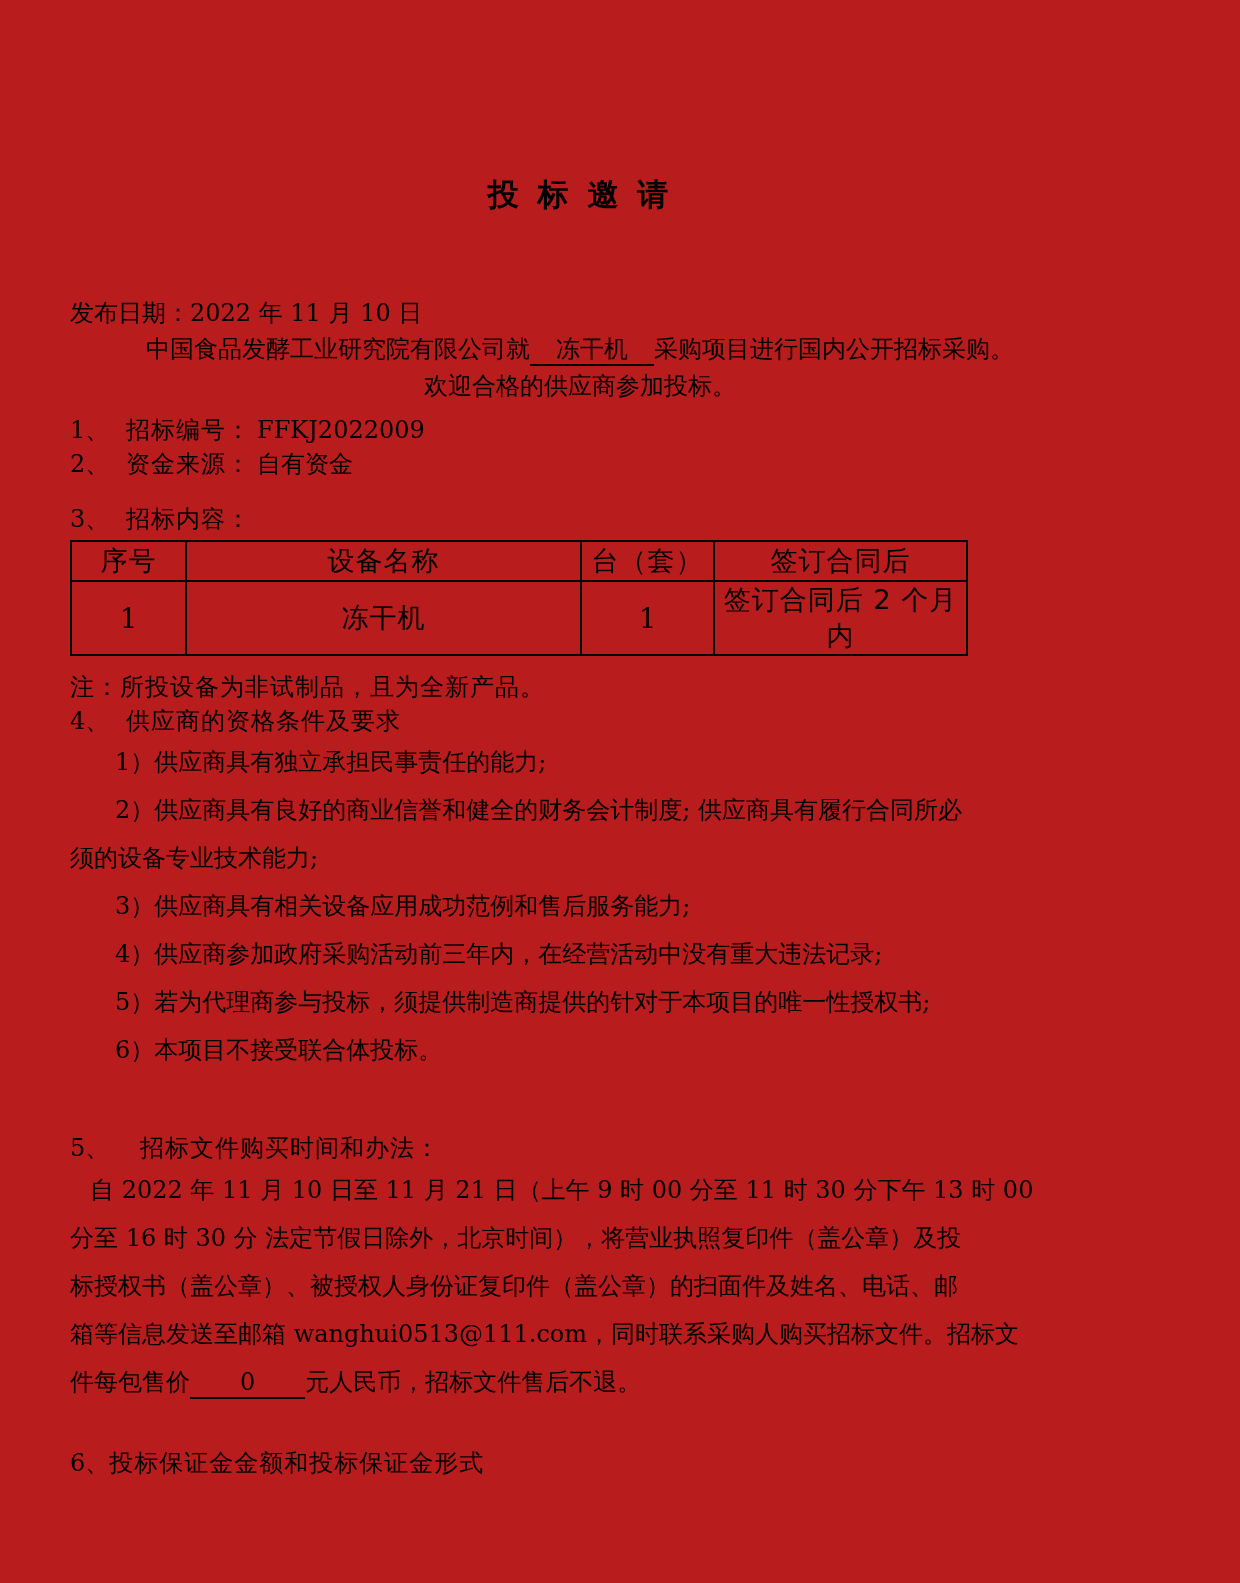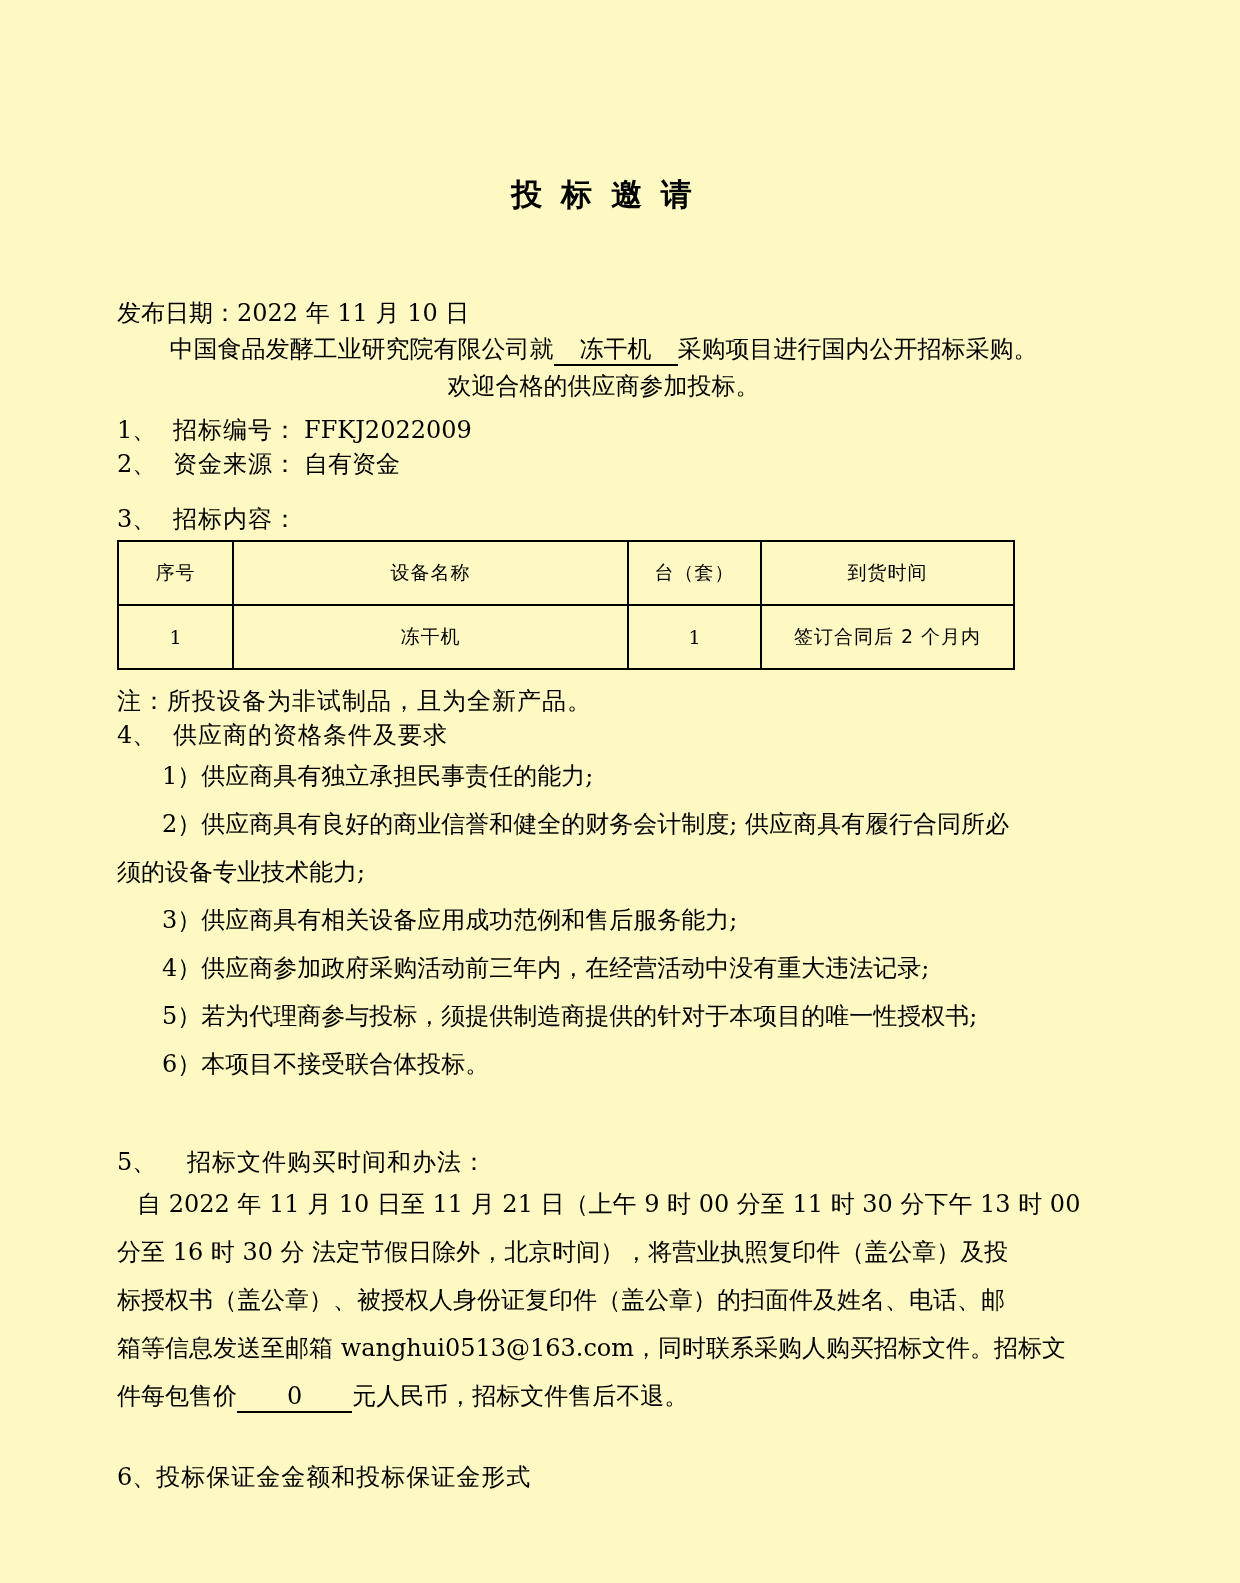--- a/index.html
+++ b/index.html
@@ -2,25 +2,25 @@
 <html><head>
 <meta charset="utf-8">
 <style>
   * { margin: 0; padding: 0; box-sizing: border-box; }
   html, body { background: #ffffff; }
   .page {
     position: relative;
     width: 1240px;
     height: 1583px;
     margin: 0 auto;
-    background: #fef9c3;
+    background: #b91c1c;
     color: #000000;
     font-family: "DejaVu Serif", "Liberation Serif", serif;
     font-size: 24px;
-    padding: 173px 150px 0 117px;
+    padding: 173px 150px 0 70px;
     overflow: hidden;
   }
   .title {
     text-align: center;
     font-weight: bold;
     font-size: 31px;
     letter-spacing: 4px;
     line-height: 42px;
   }
   .pubdate { margin-top: 80px; line-height: 36px; }
@@ -41,24 +41,24 @@
   }
   .val { margin-left: 6px; }
   .bid-table {
     border-collapse: collapse;
     margin-top: 4px;
     table-layout: fixed;
     width: 896px;
   }
   .bid-table th, .bid-table td {
     border: 2px solid #000000;
-    height: 64px;
+    height: 40px;
     text-align: center;
     vertical-align: middle;
-    font-size: 19px;
+    font-size: 27px;
     font-weight: normal;
   }
   .bid-table .c1 { width: 115px; }
   .bid-table .c2 { width: 395px; }
   .bid-table .c3 { width: 133px; }
   .bid-table .c4 { width: 253px; }
   .note { margin-top: 14px; line-height: 34px; }
   .qual { line-height: 48px; padding-left: 45px; }
   .qual.noindent { padding-left: 0; }
   .pline { line-height: 48px; }
@@ -86,21 +86,21 @@
   <div class="sec s2"><span class="num">2、</span><span class="b">资金来源：</span><span class="val">自有资金</span></div>
 
   <div class="sec s3"><span class="num">3、</span><span class="b">招标内容：</span></div>
 
   <table class="bid-table">
     <tbody>
         <tr>
       <th class="c1 b">序号</th>
       <th class="c2 b">设备名称</th>
       <th class="c3 b">台（套）</th>
-      <th class="c4 b">到货时间</th>
+      <th class="c4 b">签订合同后</th>
     </tr>
     <tr>
       <td class="c1">1</td>
       <td class="c2 b">冻干机</td>
       <td class="c3">1</td>
       <td class="c4 b">签订合同后 2 个月内</td>
     </tr>
   </tbody>
     </table>
 
@@ -114,18 +114,18 @@
   <div class="qual">3）供应商具有相关设备应用成功范例和售后服务能力;</div>
   <div class="qual">4）供应商参加政府采购活动前三年内，在经营活动中没有重大违法记录;</div>
   <div class="qual">5）若为代理商参与投标，须提供制造商提供的针对于本项目的唯一性授权书;</div>
   <div class="qual">6）本项目不接受联合体投标。</div>
 
   <div class="sec s5"><span class="num-wide">5、</span><span class="b">招标文件购买时间和办法：</span></div>
 
   <div class="pline ind1">自 2022 年 11 月 10 日至 11 月 21 日（上午 9 时 00 分至 11 时 30 分下午 13 时 00</div>
   <div class="pline">分至 16 时 30 分 法定节假日除外，北京时间），将营业执照复印件（盖公章）及投</div>
   <div class="pline">标授权书（盖公章）、被授权人身份证复印件（盖公章）的扫面件及姓名、电话、邮</div>
-  <div class="pline">箱等信息发送至邮箱 wanghui0513@163.com，同时联系采购人购买招标文件。招标文</div>
+  <div class="pline">箱等信息发送至邮箱 wanghui0513@111.com，同时联系采购人购买招标文件。招标文</div>
   <div class="pline"><span>件每包售价</span><span class="u">　　0　　</span><span>元人民币，招标文件售后不退。</span></div>
 
   <div class="sec s6"><span>6、</span><span class="b">投标保证金金额和投标保证金形式</span></div>
 
 </div>
 
 </body></html>

